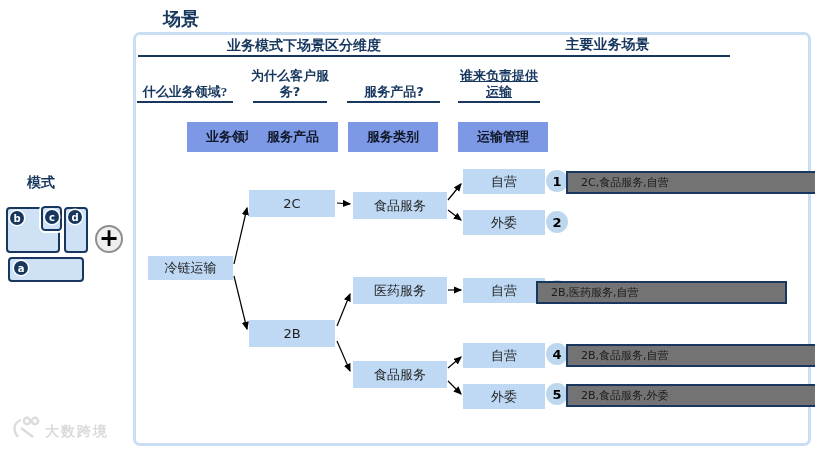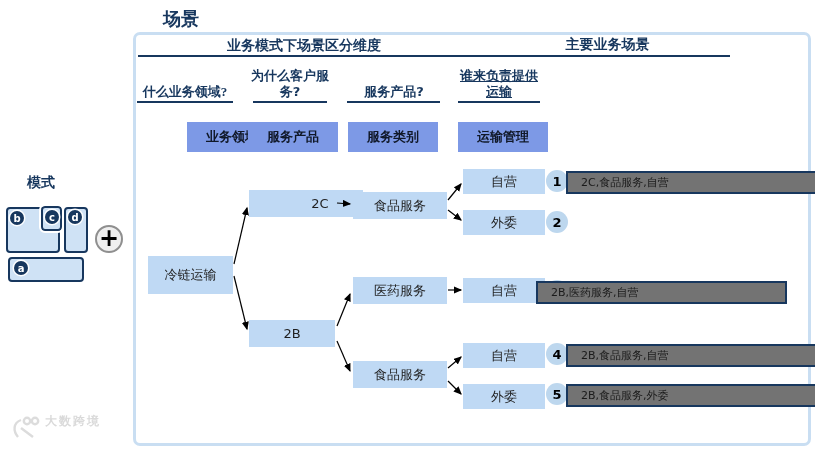--- a/index.html
+++ b/index.html
@@ -47,21 +47,21 @@
   .letter-chip{
     width:14px;height:14px;border-radius:50%;background:#17375E;color:#fff;
     font-size:10px;font-weight:bold;display:flex;align-items:center;justify-content:center;
     box-shadow:0 0 0 1.5px rgba(255,255,255,0.95);
   }
   .plus-icon{
     width:28px;height:28px;border-radius:50%;background:#efefef;border:2px solid #8f8f8f;
     box-sizing:border-box;display:flex;align-items:center;justify-content:center;
     color:#000;font-size:24px;font-weight:bold;line-height:1;padding-bottom:2px;
   }
-  .watermark{display:flex;align-items:flex-start;gap:5px;color:#dadada;font-size:12px;font-weight:bold;letter-spacing:2px;}
+  .watermark{display:flex;align-items:flex-end;gap:5px;color:#dadada;font-size:14px;font-weight:bold;letter-spacing:2px;}
   svg.arrows{left:0;top:0;width:815px;height:449px;pointer-events:none;}
 </style>
 </head>
 <body>
 
 <div class="stage">
 
   <div class="abs scenario-label">场景</div>
   <div class="abs mode-label">模式</div>
 
@@ -89,22 +89,22 @@
   <div class="abs colq" style="left:344px;top:84px;width:100px;">服务产品?</div>
   <div class="abs q-underline" style="left:347px;top:101px;width:93px;"></div>
   <div class="abs colq" style="left:459px;top:68px;width:80px;text-decoration:underline;">谁来负责提供运输</div>
   <div class="abs q-underline" style="left:458px;top:101px;width:82px;"></div>
 
   <div class="abs dimbox" style="left:143px;top:122px;margin-left:44px;">业务领域</div>
   <div class="abs dimbox" style="left:248px;top:122px;">服务产品</div>
   <div class="abs dimbox" style="left:348px;top:122px;">服务类别</div>
   <div class="abs dimbox" style="left:458px;top:122px;">运输管理</div>
 
-  <div class="abs node" style="left:148px;top:256px;width:85px;height:38px;">冷链运输</div>
-  <div class="abs node" style="left:249px;top:190px;width:86px;height:27px;padding-left:28px;">2C</div>
+  <div class="abs node" style="left:148px;top:256px;width:85px;height:24px;">冷链运输</div>
+  <div class="abs node" style="left:249px;top:190px;width:86px;height:27px;">2C</div>
   <div class="abs node" style="left:249px;top:320px;width:86px;height:27px;">2B</div>
   <div class="abs node" style="left:353px;top:192px;width:94px;height:27px;">食品服务</div>
   <div class="abs node" style="left:353px;top:277px;width:94px;height:27px;">医药服务</div>
   <div class="abs node" style="left:353px;top:361px;width:94px;height:27px;">食品服务</div>
   <div class="abs node" style="left:463px;top:169px;width:82px;height:25px;">自营</div>
   <div class="abs node" style="left:463px;top:210px;width:82px;height:25px;">外委</div>
   <div class="abs node" style="left:463px;top:278px;width:82px;height:25px;">自营</div>
   <div class="abs node" style="left:463px;top:343px;width:82px;height:25px;">自营</div>
   <div class="abs node" style="left:463px;top:384px;width:82px;height:25px;">外委</div>
 

